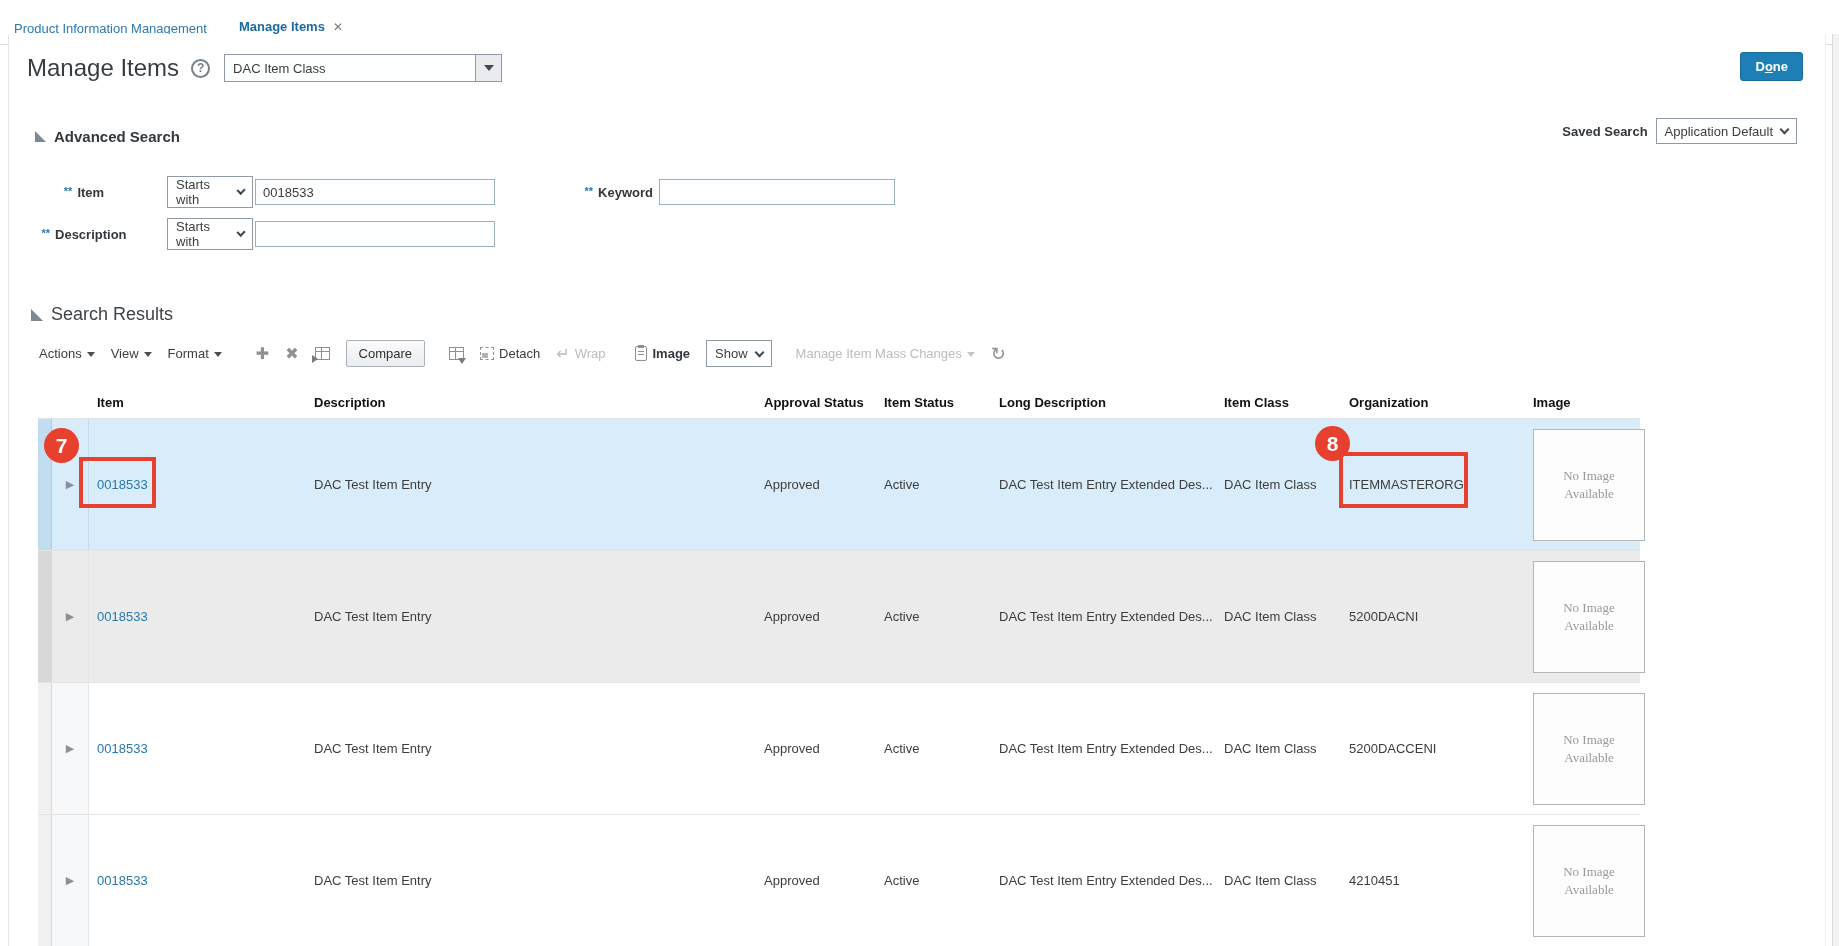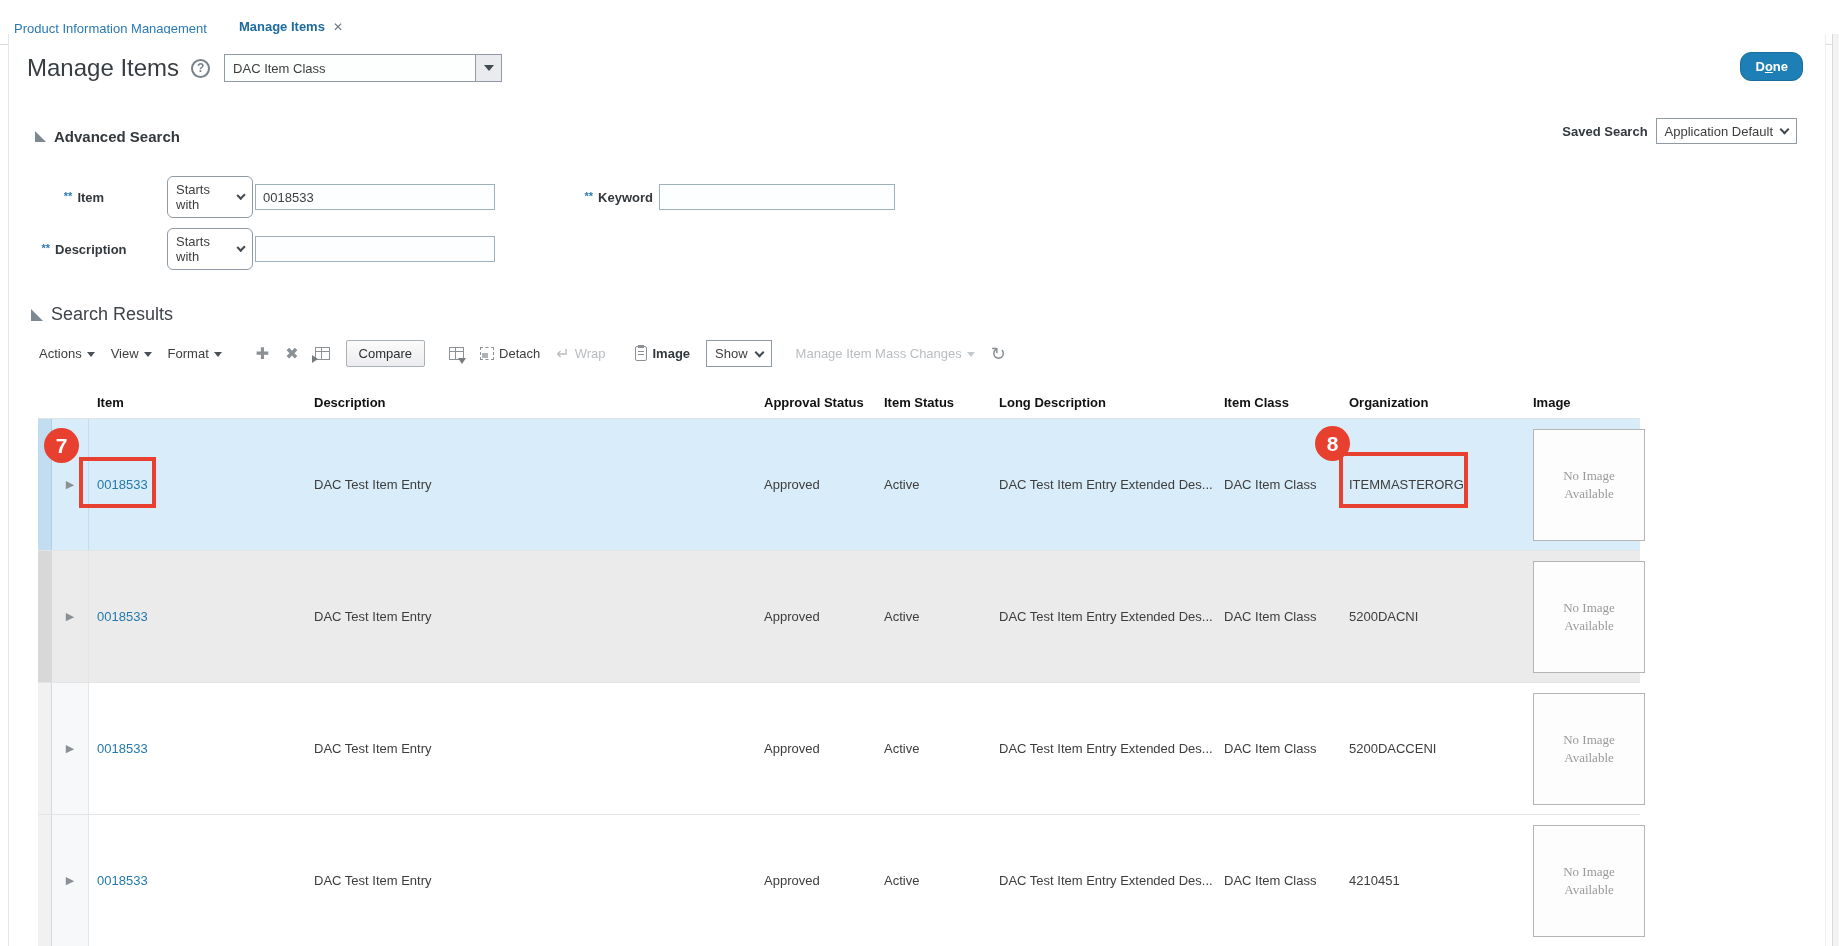--- a/index.html
+++ b/index.html
@@ -28,21 +28,21 @@
     color:#76818a; font-size:12px; font-weight:bold; display:flex; align-items:center;
     justify-content:center; margin-left:12px; cursor:pointer; }
   .combo { display:flex; margin-left:14px; }
   .combo input { width:252px; height:28px; border:1px solid #8f9aa4; padding:0 8px;
     font-family:inherit; font-size:13px; color:#3d3d3d; background:#fdfefe; }
   .combo-btn { width:26px; height:28px; border:1px solid #8f9aa4; border-left:none;
     background:#e9ebee; display:flex; align-items:center; justify-content:center; cursor:pointer; }
   .combo-btn .arr { width:0; height:0; border-left:5px solid transparent;
     border-right:5px solid transparent; border-top:6px solid #3f4a52; }
   .done-btn { position:absolute; top:18px; right:22px; background:#1d7fb5; color:#fff;
-    border:1px solid #186d9c; border-radius:11px; padding:6px 14px; font-weight:bold;
+    border:1px solid #186d9c; border-radius:3px; padding:6px 14px; font-weight:bold;
     font-size:13px; cursor:pointer; }
   .done-btn u { text-decoration:underline; }
 
   
   .sect-head { display:flex; align-items:center; gap:8px; }
   .disc-tri { width:11px; height:11px; background:#7e8890;
     clip-path:polygon(100% 0, 100% 100%, 0 100%); transform:rotate(90deg); }
   .adv-head { position:absolute; top:94px; left:26px; font-weight:bold; font-size:15px; color:#33383d; }
   .results-head { position:absolute; top:270px; left:22px; font-size:18px; color:#3f4449; }
   .results-head .disc-tri { width:12px; height:12px; }
@@ -52,21 +52,21 @@
   .sel-box { border:1px solid #8f9aa4; background:#fff; height:26px; display:flex;
     align-items:center; padding:0 8px; gap:8px; cursor:pointer; color:#3d3d3d; }
   .chev { width:7px; height:7px; border-right:2px solid #42494f; border-bottom:2px solid #42494f;
     transform:rotate(45deg); margin-top:-3px; }
 
   
   .form { position:absolute; top:142px; left:0; right:0; }
   .frow { display:flex; align-items:center; margin-bottom:10px; }
   .flabel { width:150px; text-align:center; font-weight:bold; color:#33383d; }
   .stars { color:#2a7ab5; font-size:11px; vertical-align:top; margin-right:5px; }
-  .op-sel { margin-left:8px; width:86px; height:42px;border-radius:6px; }
+  .op-sel { margin-left:8px; width:86px; height:32px; }
   .f-input { margin-left:2px; width:240px; height:26px; border:1px solid #9fb0bd;
     background:#fdfeff; padding:0 7px; font-family:inherit; font-size:13px; color:#3d3d3d; }
   .kw-label { width:92px; text-align:right; font-weight:bold; color:#33383d; margin-left:66px; }
   .kw-input { margin-left:6px; width:236px; }
   .form-buttons { position:absolute; top:222px; right:26px; display:flex; gap:7px; }
   .btn { background:linear-gradient(#fbfbfb,#ececee); border:1px solid #a9b2ba;
     border-radius:2px; padding:5px 12px; font-family:inherit; font-size:13px;
     color:#2b2f33; cursor:pointer; white-space:nowrap; }
 
   

